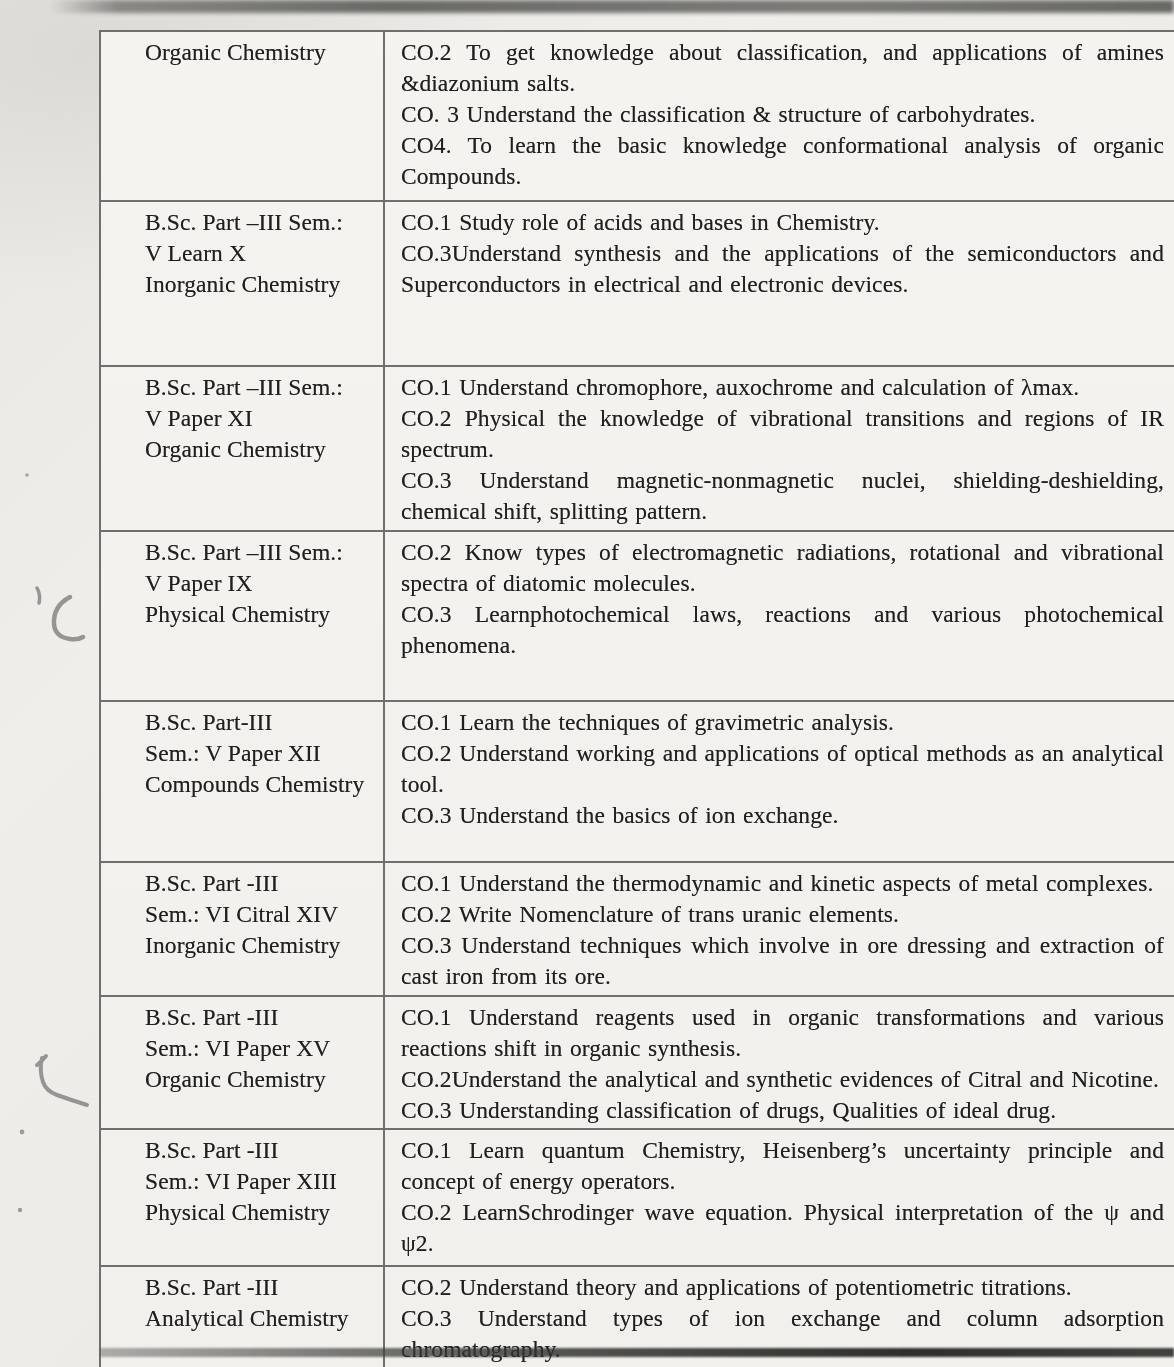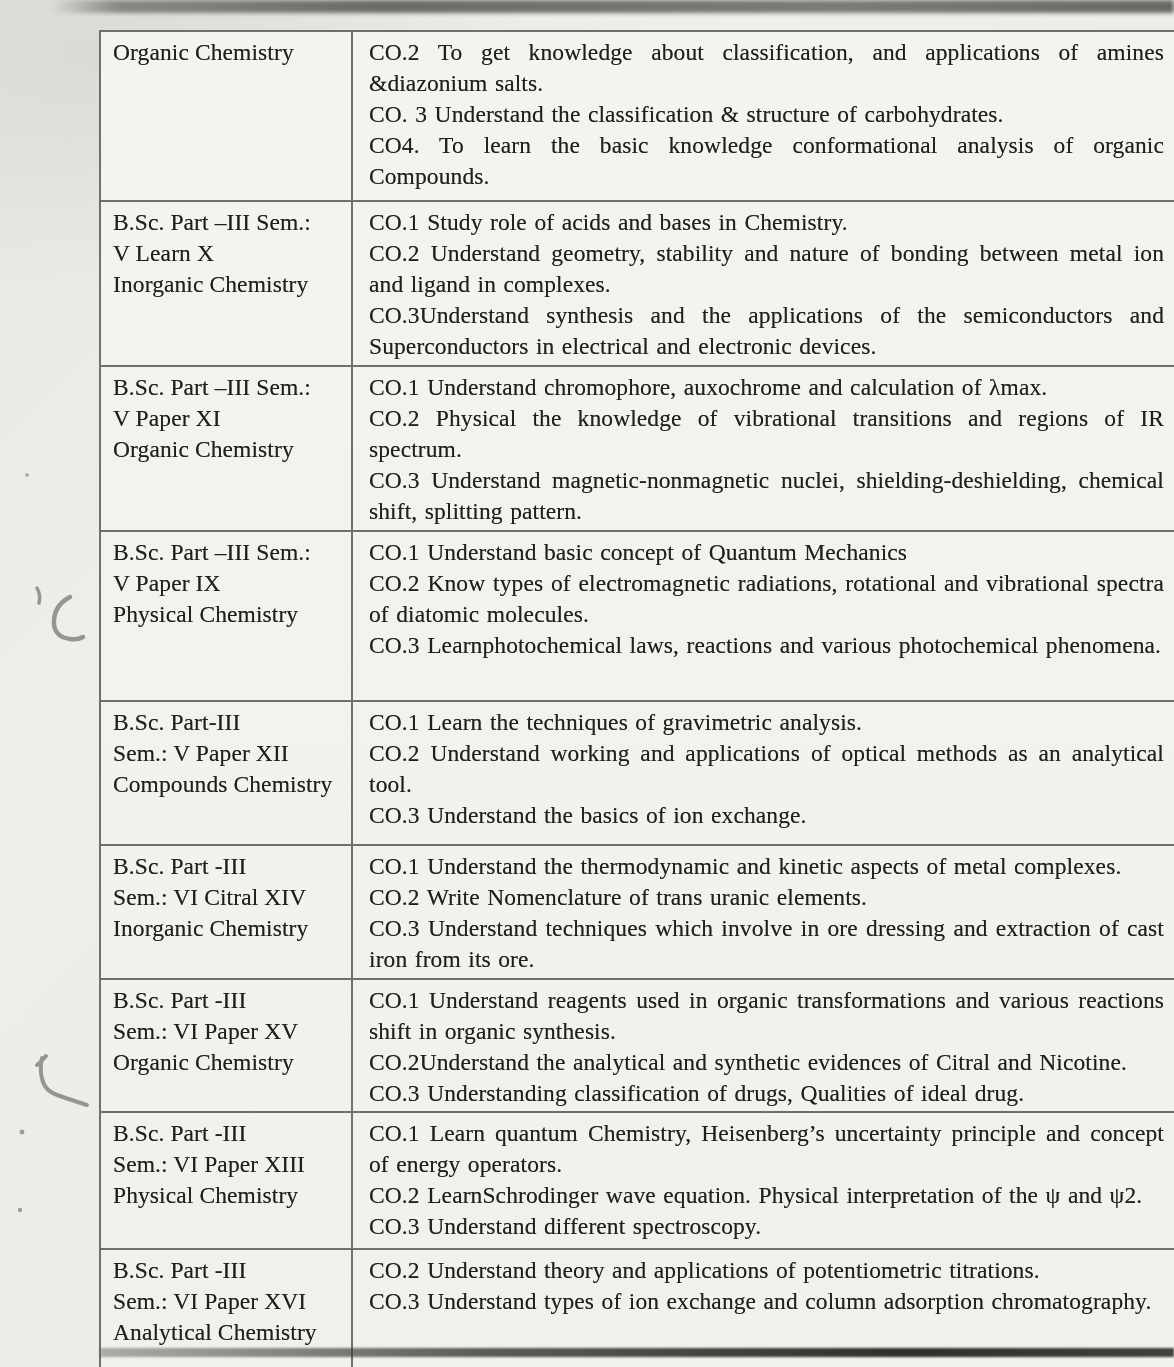--- a/index.html
+++ b/index.html
@@ -27,26 +27,26 @@
     filter:blur(1.3px);
   }
 
   .table{
     position:absolute;left:99px;top:30px;right:0;bottom:0;
     border-top:2px solid #6f6f6d;
     border-left:2px solid #6f6f6d;
     background:linear-gradient(180deg,#f4f3f0,#f1f0ed);
     box-sizing:border-box;
   }
-  .row{display:flex;border-bottom:2px solid #6f6f6d;box-sizing:border-box;overflow:hidden;}
+  .row{display:flex;border-bottom:2px solid #6f6f6d;box-sizing:border-box;overflow:hidden;padding-left:32px;}
   .row:nth-child(1){height:170px}
   .row:nth-child(2){height:165px}
   .row:nth-child(3){height:165px}
   .row:nth-child(4){height:170px}
-  .row:nth-child(5){height:144px}
+  .row:nth-child(5){height:161px}
   .row:nth-child(6){height:134px}
   .row:nth-child(7){height:133px}
   .row:nth-child(8){height:137px}
   .row:nth-child(9){height:140px;border-bottom:none;}
 
   .cell{box-sizing:border-box;overflow:hidden;font-size:23.5px;line-height:31px;
         letter-spacing:.1px; text-shadow:0 0 .5px rgba(30,30,30,.55);}
   .cell.left{width:252px;flex:0 0 252px;border-right:2px solid #6f6f6d;padding:5px 6px 2px 12px;}
   .cell.right{flex:1;padding:5px 10px 2px 16px;}
   .course-line{white-space:nowrap;}
@@ -71,21 +71,20 @@
       </div>
     </div>
     <div class="row">
       <div class="cell left">
         <div class="course-line">B.Sc. Part –III Sem.:</div>
         <div class="course-line">V Learn X</div>
         <div class="course-line">Inorganic Chemistry</div>
       </div>
       <div class="cell right">
         <p class="outcome">CO.1 Study role of acids and bases in Chemistry.</p>
-        <p class="outcome">CO.2 Understand geometry, stability and nature of bonding between metal ion and ligand in complexes.</p>
         <p class="outcome">CO.3Understand synthesis and the applications of the semiconductors and Superconductors in electrical and electronic devices.</p>
       </div>
     </div>
     <div class="row">
       <div class="cell left">
         <div class="course-line">B.Sc. Part –III Sem.:</div>
         <div class="course-line">V Paper XI</div>
         <div class="course-line">Organic Chemistry</div>
       </div>
       <div class="cell right">
@@ -94,21 +93,20 @@
         <p class="outcome">CO.3 Understand magnetic-nonmagnetic nuclei, shielding-deshielding, chemical shift, splitting pattern.</p>
       </div>
     </div>
     <div class="row">
       <div class="cell left">
         <div class="course-line">B.Sc. Part –III Sem.:</div>
         <div class="course-line">V Paper IX</div>
         <div class="course-line">Physical Chemistry</div>
       </div>
       <div class="cell right">
-        <p class="outcome">CO.1 Understand basic concept of Quantum Mechanics</p>
         <p class="outcome">CO.2 Know types of electromagnetic radiations, rotational and vibrational spectra of diatomic molecules.</p>
         <p class="outcome">CO.3 Learnphotochemical laws, reactions and various photochemical phenomena.</p>
       </div>
     </div>
     <div class="row">
       <div class="cell left">
         <div class="course-line">B.Sc. Part-III</div>
         <div class="course-line">Sem.:  V Paper XII</div>
         <div class="course-line">Compounds Chemistry</div>
       </div>
@@ -150,21 +148,20 @@
       </div>
       <div class="cell right">
         <p class="outcome">CO.1 Learn quantum Chemistry, Heisenberg’s uncertainty principle and concept of energy operators.</p>
         <p class="outcome">CO.2 LearnSchrodinger wave equation. Physical interpretation of the ψ and ψ2.</p>
         <p class="outcome">CO.3 Understand different spectroscopy.</p>
       </div>
     </div>
     <div class="row">
       <div class="cell left">
         <div class="course-line">B.Sc. Part -III</div>
-        <div class="course-line">Sem.:  VI Paper XVI</div>
         <div class="course-line">Analytical Chemistry</div>
       </div>
       <div class="cell right">
         <p class="outcome">CO.2 Understand theory and applications of potentiometric titrations.</p>
         <p class="outcome">CO.3 Understand types of ion exchange and column adsorption chromatography.</p>
       </div>
     </div>
   </div>
 
 <svg class="pen-marks" width="1174" height="1367" viewBox="0 0 1174 1367">

